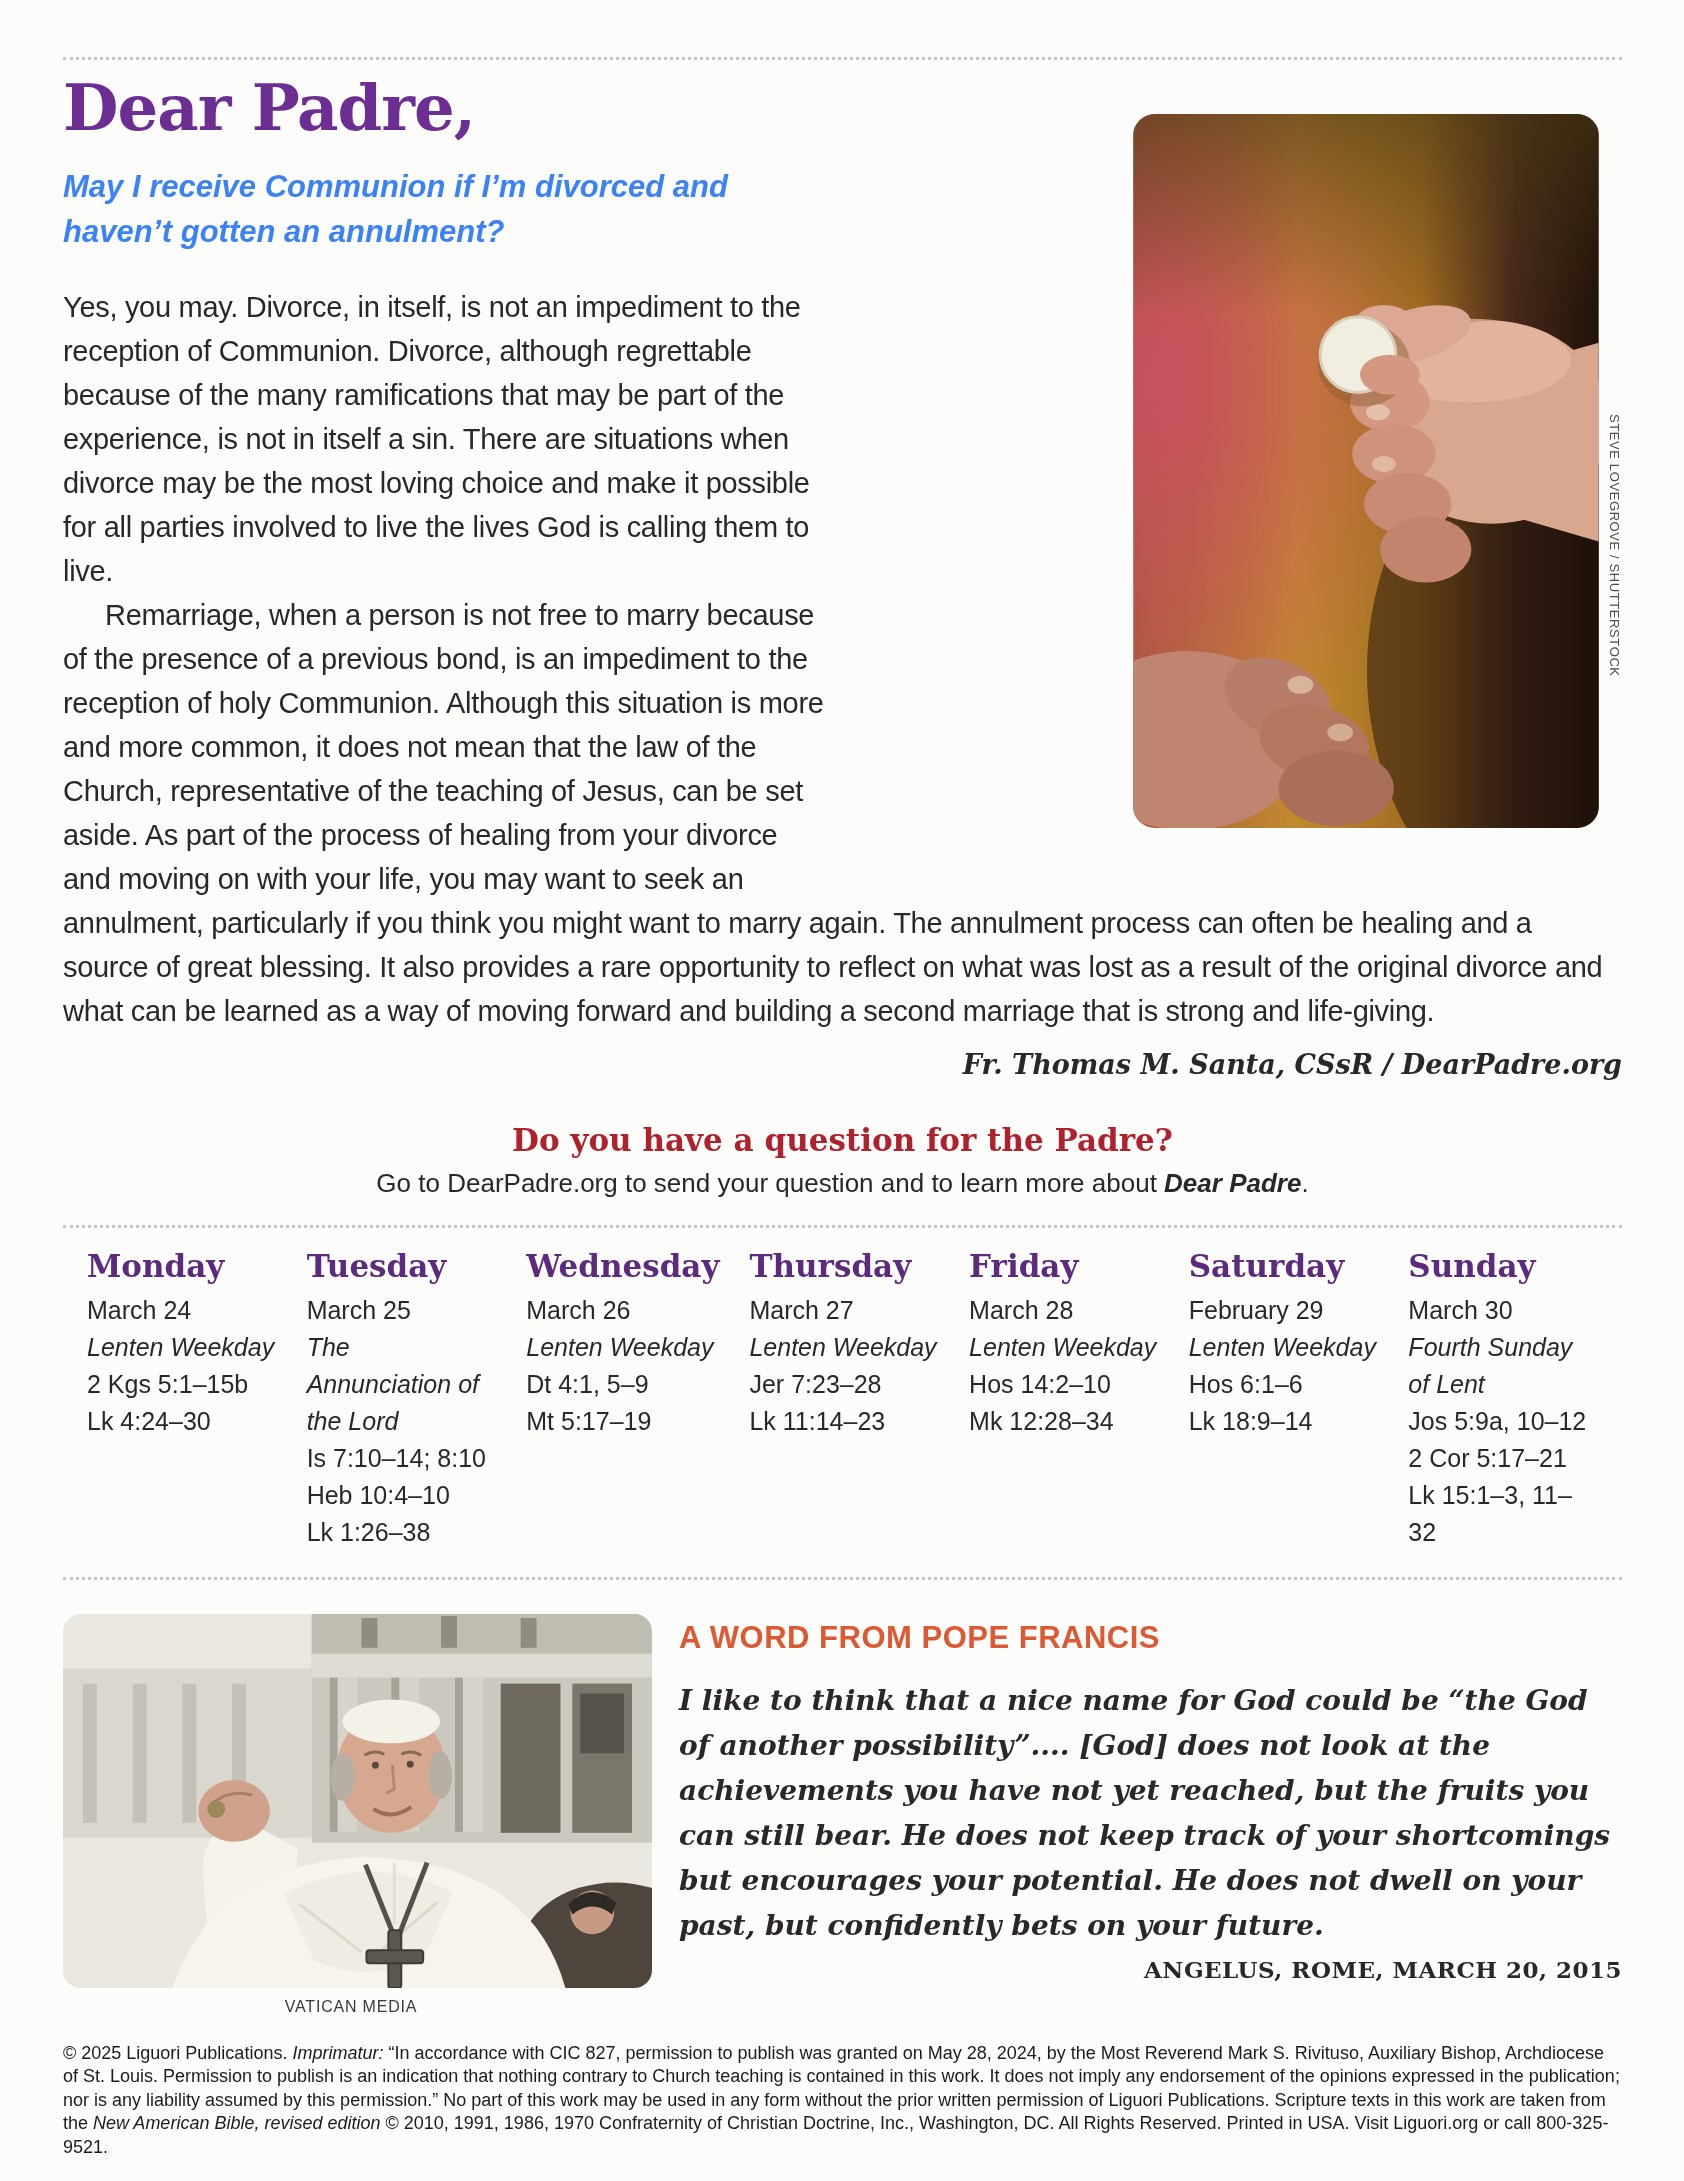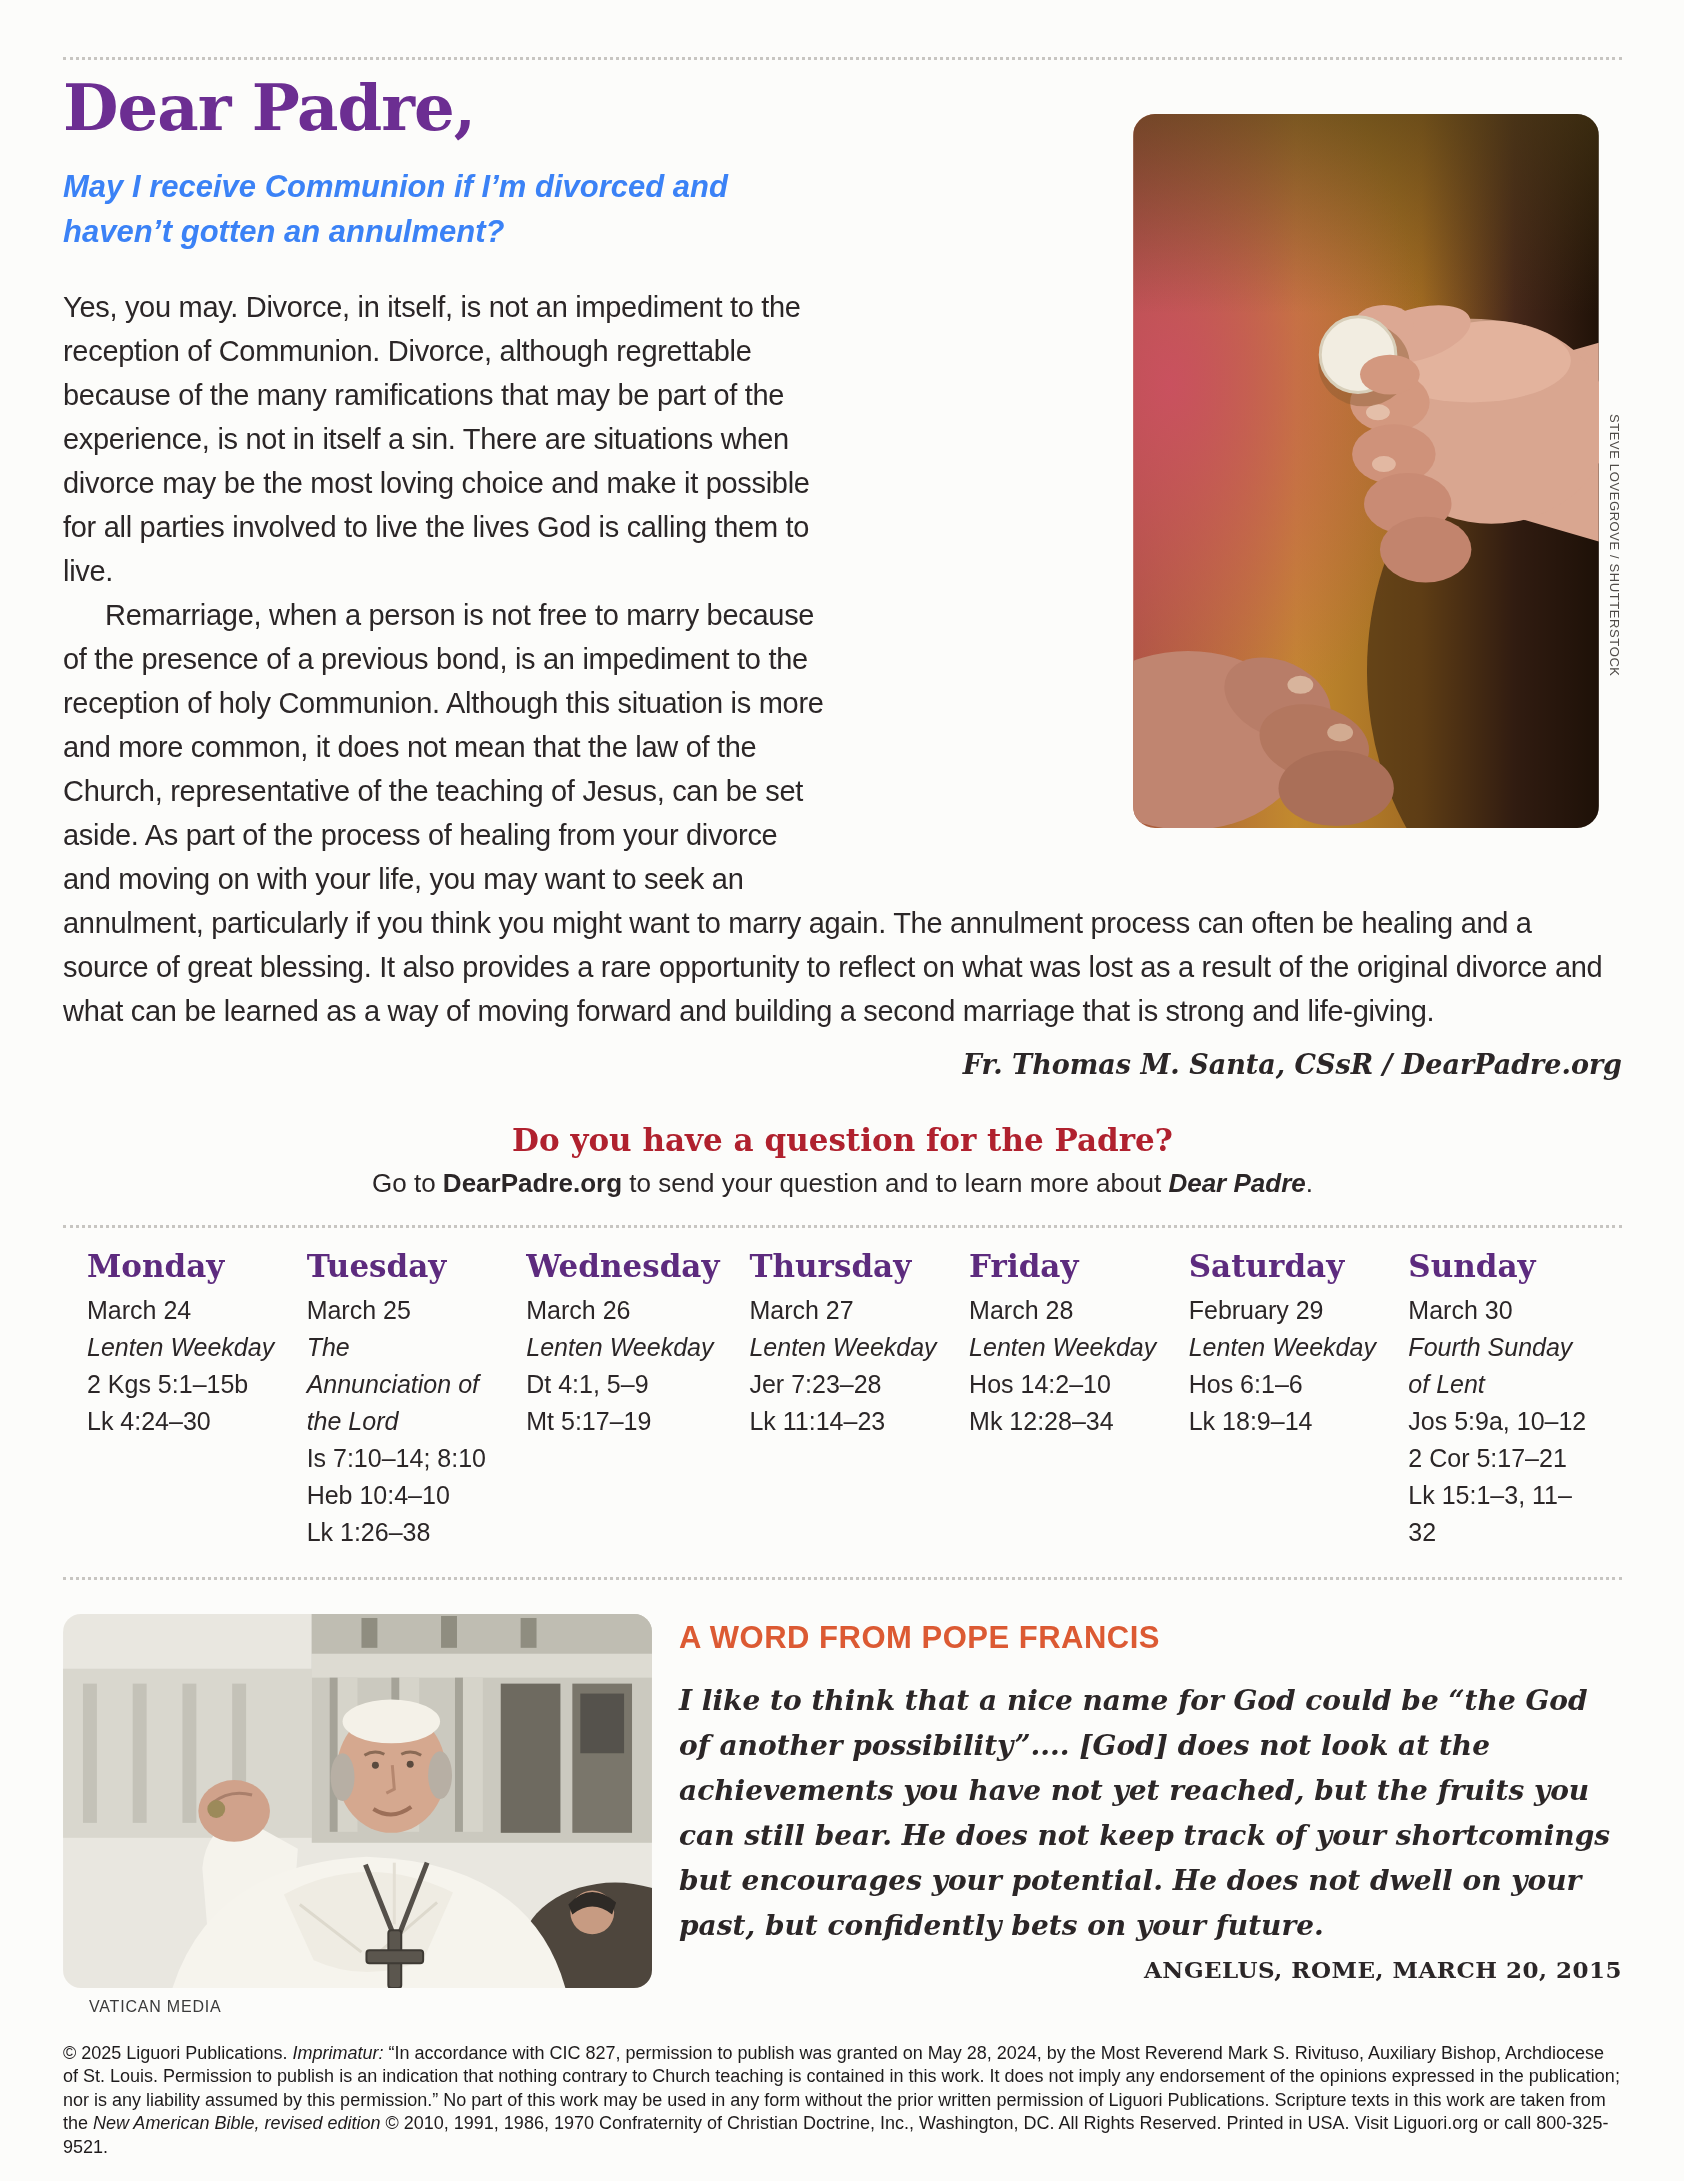--- a/index.html
+++ b/index.html
@@ -17,29 +17,29 @@
         color:#6c2e92;letter-spacing:-1px;}
   .question{margin:24px 0 0 0;font-size:31px;line-height:1.45;font-style:italic;font-weight:bold;color:#3b82f6;max-width:741px;}
   .body{margin:0;font-size:29px;line-height:44px;letter-spacing:-0.3px;color:#2b2627;}
   .p1{margin-top:30px;}
   .p2{text-indent:42px;}
   .byline{margin:16px 0 0 0;text-align:right;font-family:"DejaVu Serif",serif;font-weight:bold;font-style:italic;
         font-size:27px;color:#2b2627;}
   .qbox{text-align:center;margin-top:42px;}
   .qbox-heading{font-family:"DejaVu Serif",serif;font-weight:bold;font-size:31px;color:#b0212e;}
   .qbox-line{font-size:26px;margin-top:10px;color:#2b2627;}
-  .qbox-line .b{font-weight:bold;}
+  .qbox-line .b{font-weight:normal;}
   .qbox-line .bi{font-weight:bold;font-style:italic;}
   .rule-cal-top{margin-top:26px;}
   .calendar{display:grid;grid-template-columns:repeat(7,1fr);column-gap:30px;padding:20px 24px 26px 24px;}
   .day-name{font-family:"DejaVu Serif",serif;font-weight:bold;font-size:31px;color:#5d2b7e;margin-bottom:8px;}
   .day-line{font-size:25px;line-height:37px;color:#2b2627;}
   .feast{font-style:italic;}
   .pope-section{display:flex;gap:66px;margin-top:34px;}
-  .pope-left{width:550px;flex:0 0 auto;}
+  .pope-left{width:550px;flex:0 0 auto;text-align:center;}
   .pope-frame{width:589px;height:374px;border-radius:18px;overflow:hidden;}
   .pope-frame svg{display:block;}
   .pope-caption{font-size:16px;letter-spacing:0.8px;color:#3a3a3a;margin:10px 0 0 26px;}
   .pope-right{flex:1;padding-top:6px;min-width:0;}
   .pope-heading{font-size:31px;font-weight:bold;color:#dc5a33;letter-spacing:0.5px;}
   .pope-quote{font-family:"DejaVu Serif",serif;font-weight:bold;font-style:italic;font-size:28px;line-height:45px;
         margin-top:22px;color:#2b2627;}
   .pope-attrib{font-family:"DejaVu Serif",serif;font-weight:bold;font-size:23px;letter-spacing:0.5px;
         text-align:right;margin-top:8px;color:#2b2627;}
   .fineprint{margin:26px 0 0 0;font-size:18px;line-height:23.4px;color:#1e1b1c;}

